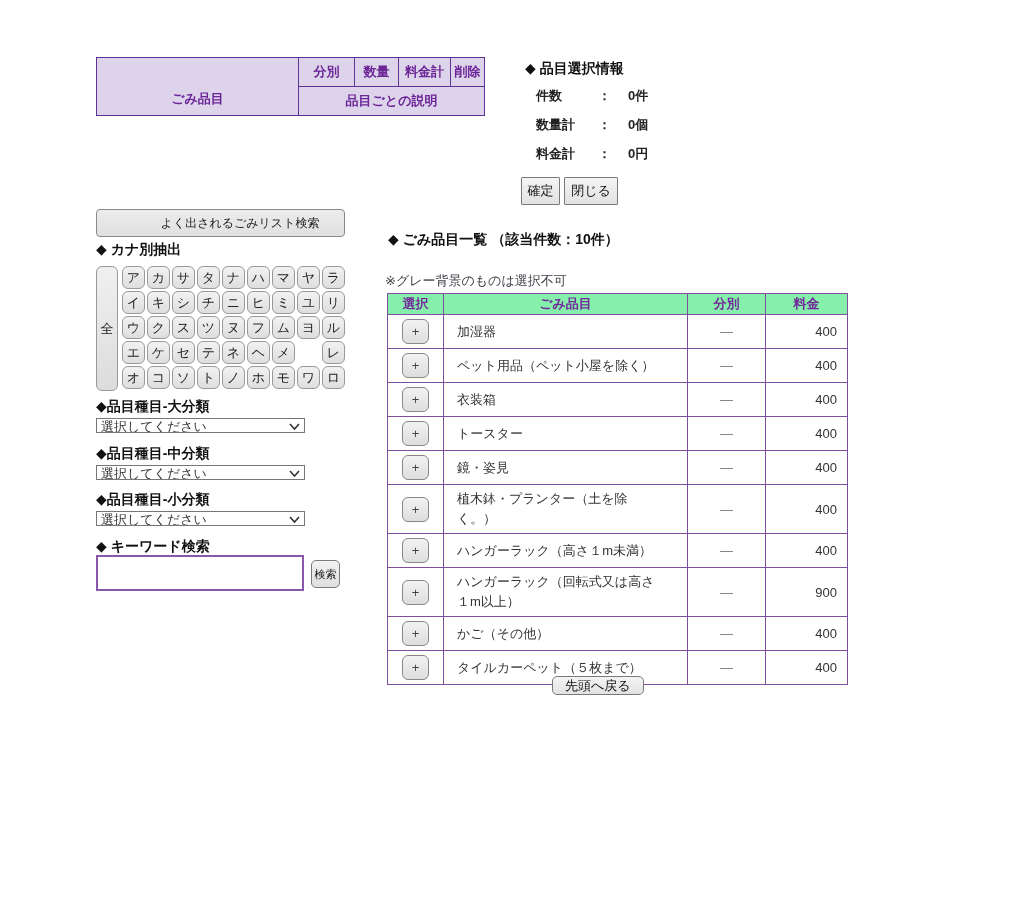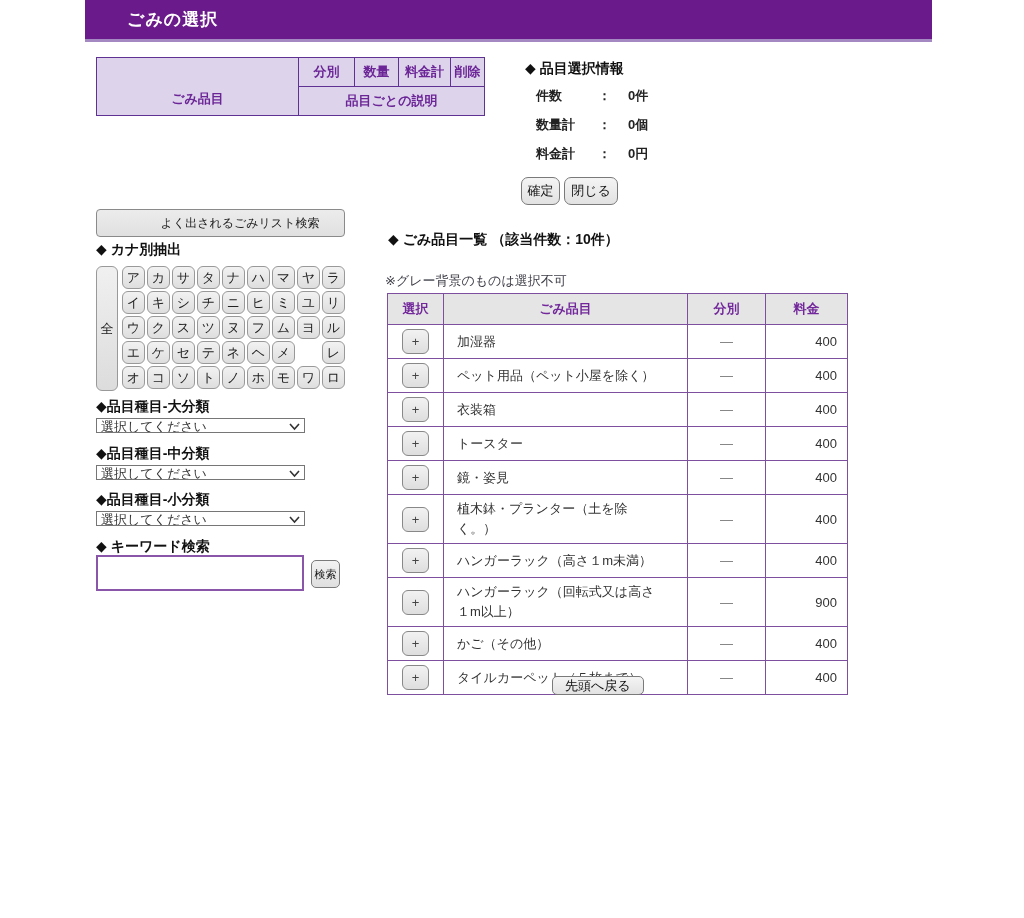--- a/index.html
+++ b/index.html
@@ -33,21 +33,21 @@
   .sel-info-rows { position:absolute; left:536px; top:81px; font-size:13px; color:#222; }
   .sel-info-row { display:flex; height:29px; align-items:center; font-weight:600; }
   .sel-info-label { width:62px; }
   .sel-info-sep { width:30px; }
   .sel-info-value { }
 
   
   .btn {
     display:inline-flex; align-items:center; justify-content:center;
     background:linear-gradient(#f4f4f4, #e2e2e2);
-    border:1px solid #7a7a7a; border-radius:7px;
+    border:1px solid #7a7a7a; border-radius:1px;
     font-size:13px; color:#111; cursor:pointer;
     font-family:inherit;
   }
   .confirm-btn { position:absolute; left:521px; top:177px; height:28px; width:39px; }
   .close-btn   { position:absolute; left:564px; top:177px; height:28px; width:54px; }
   .back-btn    { position:absolute; left:552px; top:676px; height:19px; padding:0 12px; border-radius:5px; }
 
   .list-search-btn {
     position:absolute; left:96px; top:209px; width:249px; height:28px;
     background:linear-gradient(#ececec,#e0e0e0); border:1px solid #8a8a8a; border-radius:4px;
@@ -99,22 +99,22 @@
   }
 
   
   .note-text { position:absolute; left:385px; top:272px; font-size:13px; color:#3e3e48; }
   .item-table { position:absolute; left:387px; top:293px; border-collapse:collapse; table-layout:fixed; width:460px; }
   .item-table col.c-select { width:56px; }
   .item-table col.c-name   { width:244px; }
   .item-table col.c-sep    { width:78px; }
   .item-table col.c-fee    { width:82px; }
   .item-table th {
-    background:#e5e5e5; color:#72279b; font-size:13px; font-weight:bold;
-    border:1px solid #7d4f9e; height:31px; padding:0;
+    background:#86efac; color:#72279b; font-size:13px; font-weight:bold;
+    border:1px solid #7d4f9e; height:21px; padding:0;
   }
   .item-table td {
     border:1px solid #7d4f9e; font-size:13px; color:#333; background:#fff;
     padding:4px 0; height:32px; vertical-align:middle;
   }
   .item-table td.cell-select { text-align:center; }
   .item-table td.cell-name { padding-left:13px; padding-right:22px; line-height:20px; }
   .item-table td.cell-sep { text-align:center; color:#777; }
   .item-table td.cell-fee { text-align:right; padding-right:10px; }
   .add-btn {
@@ -122,23 +122,20 @@
     background:linear-gradient(#f2f2f2,#dedede); border:1px solid #888; border-radius:6px;
     font-size:13px; color:#444; cursor:pointer; font-family:inherit;
     display:inline-flex; align-items:center; justify-content:center; padding:0;
   }
 </style>
 </head>
 <body>
 
 <div class="page">
 
-  <div class="header-bar">
-    <div class="header-title">ごみの選択</div>
-  </div>
 
   <table class="summary-table">
     <tbody>
         <tr>
       <td class="item-col" rowspan="2">ごみ品目</td>
       <td class="sum-col-1">分別</td>
       <td class="sum-col-2">数量</td>
       <td class="sum-col-3">料金計</td>
       <td class="sum-col-4">削除</td>
     </tr>

